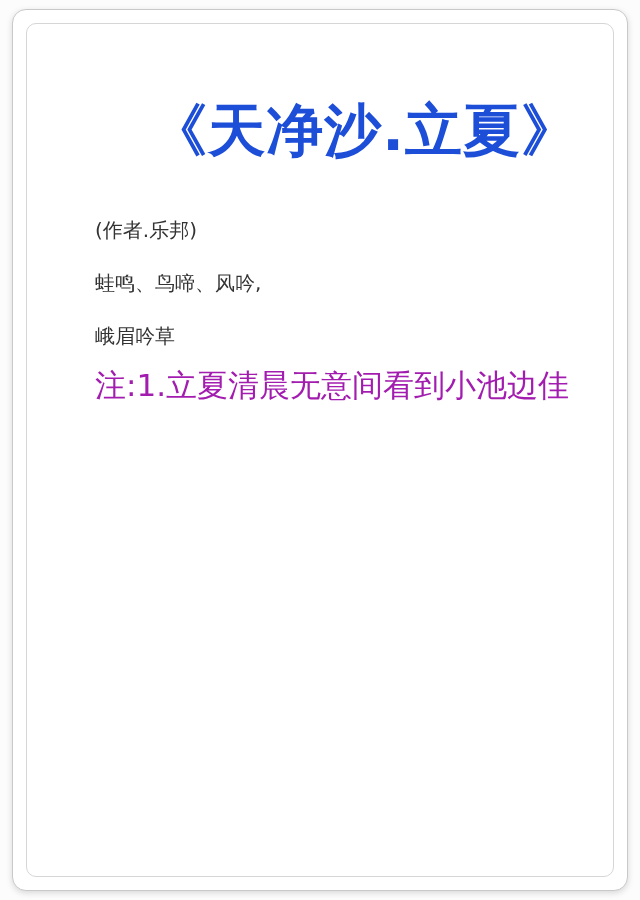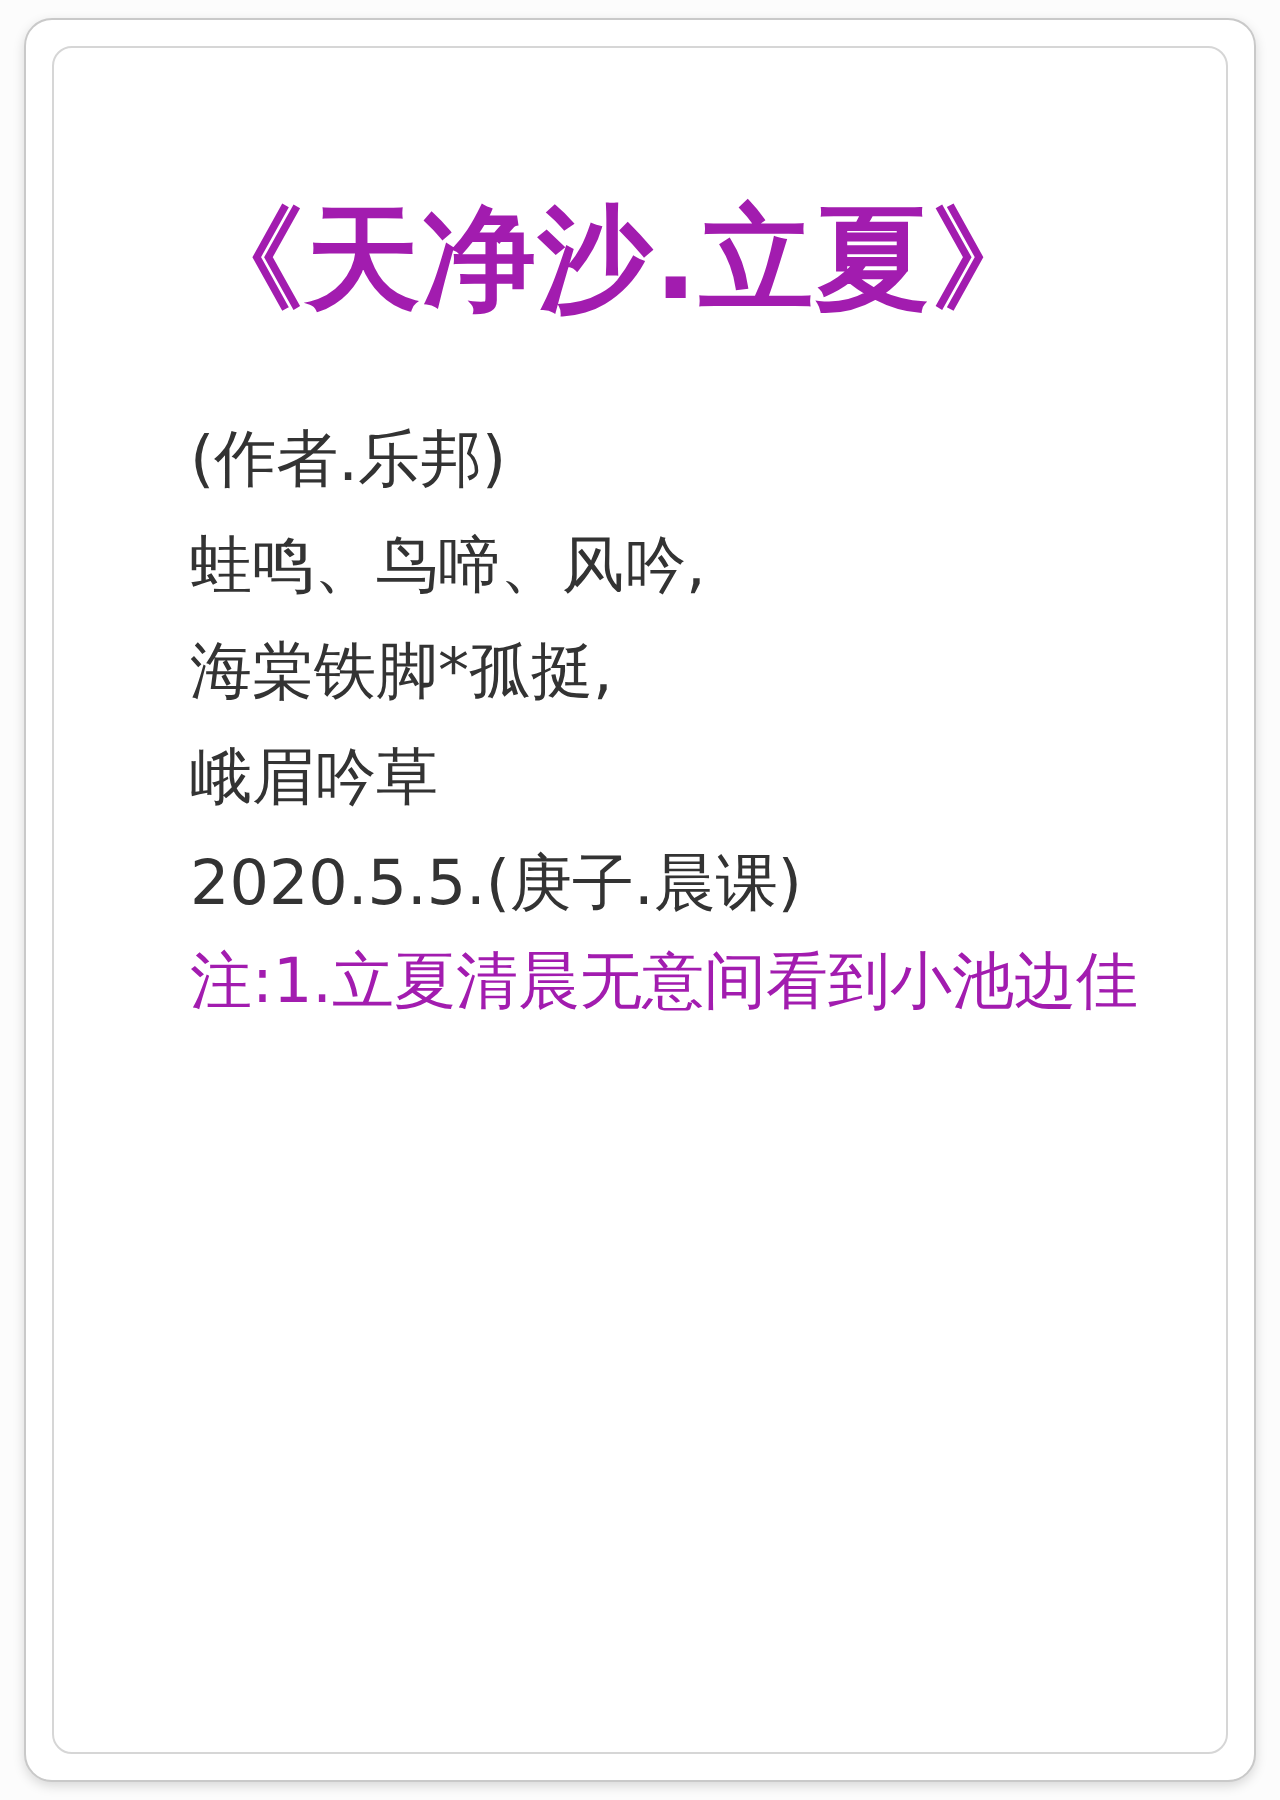--- a/index.html
+++ b/index.html
@@ -39,28 +39,28 @@
     top: 0;
     width: 100%;
     box-sizing: border-box;
     padding: 86px 48px 0 82px;
     color: #303030;
   }
   .poem-title {
     font-size: 57px;
     line-height: 68px;
     font-weight: 800;
-    color: #a21caf;
-    text-align: left;
+    color: #1d4ed8;
+    text-align: right;
     letter-spacing: 1px;
     margin: 0 0 40px 0;
     white-space: nowrap;
   }
   .poem-line {
-    font-size: 31px;
+    font-size: 20px;
     line-height: 53px;
     font-weight: 500;
     color: #333333;
     white-space: nowrap;
   }
   .note-line {
     font-size: 31px;
     line-height: 44px;
     font-weight: 500;
     color: #a21caf;
@@ -74,20 +74,18 @@
 <body>
 
 <div class="card">
   <div class="inner-frame"></div>
   <div class="content">
 
     <h1 class="poem-title">《天净沙.立夏》</h1>
 
     <div class="poem-line">(作者.乐邦)</div>
     <div class="poem-line">蛙鸣、鸟啼、风吟,</div>
-    <div class="poem-line">海棠铁脚*孤挺,</div>
     <div class="poem-line">峨眉吟草</div>
-    <div class="poem-line">2020.5.5.(庚子.晨课)</div>
 
     <div class="note-line">注:1.立夏清晨无意间看到小池边佳</div>
 
   </div>
 </div>
 
 </body></html>

